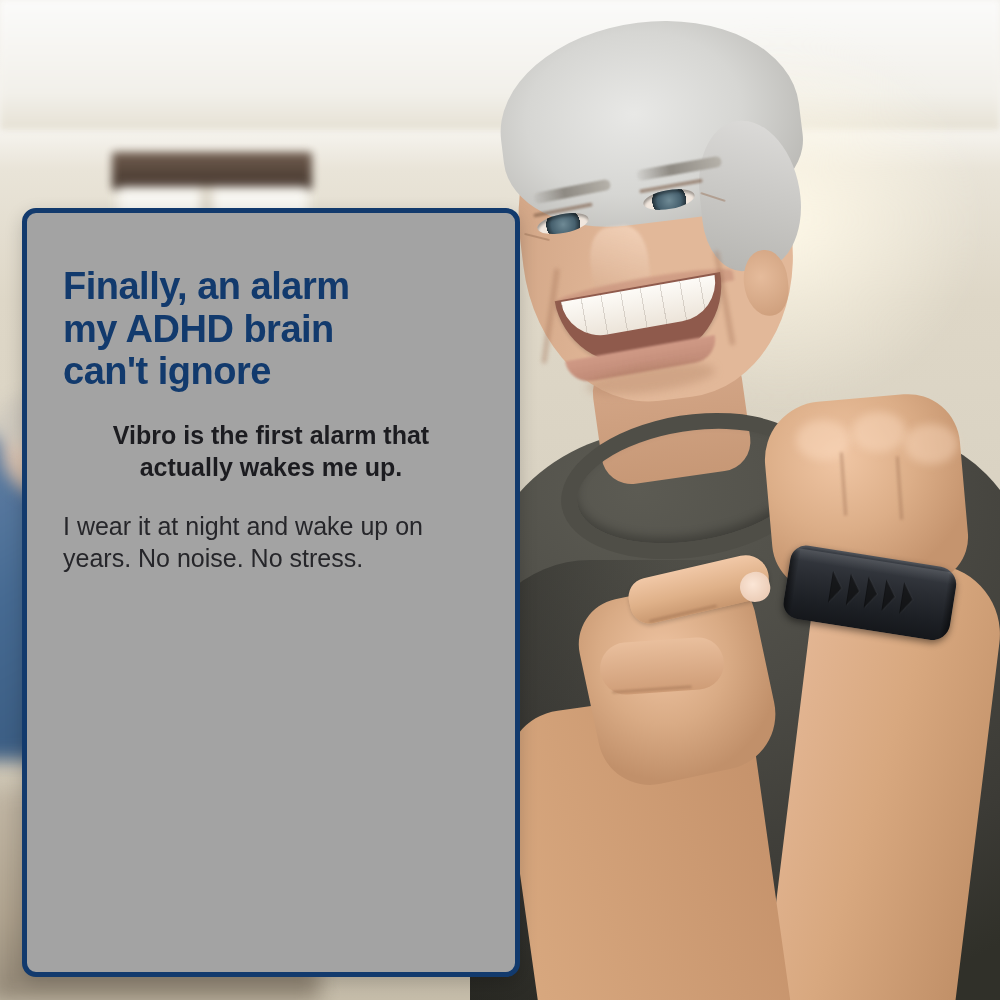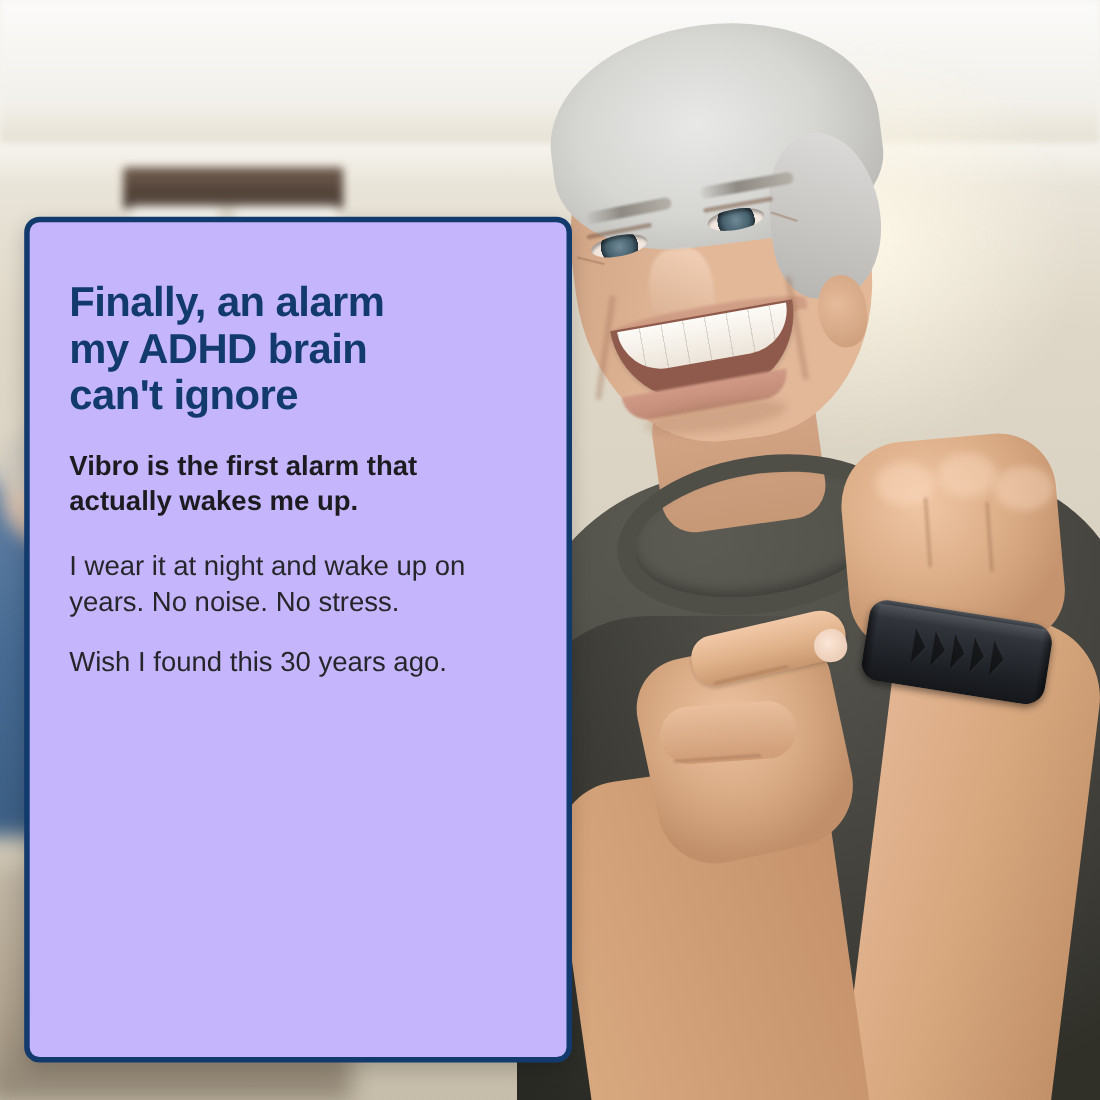--- a/index.html
+++ b/index.html
@@ -387,25 +387,25 @@
     background: rgba(150,104,76,.4); filter: blur(1.2px);
   }
 
   
   .soft { filter: blur(0.35px); }
 
   
   .card {
     position: absolute;
     left: 22px;
-    top: 197px;
+    top: 208px;
     width: 498px;
     height: 769px;
     box-sizing: border-box;
-    background: #c4b5fd;
+    background: #a3a3a3;
     border: 5px solid #123a6d;
     border-radius: 14px;
     box-shadow: 0 6px 18px rgba(0,0,0,.18);
     padding: 52px 36px 20px 36px;
     overflow: hidden;
   }
   .headline {
     margin: 0 0 26px 0;
     font-size: 38px;
     line-height: 1.12;
@@ -418,20 +418,21 @@
     margin: 0 0 22px 0;
     font-size: 25px;
     line-height: 1.30;
     color: #26262a;
     font-weight: 400;
   }
   .body-p.bold {
     font-weight: 700;
     color: #1c1c20;
     margin-bottom: 26px;
+    text-align: center;
   }
   .body-p:last-child { margin-bottom: 0; }
 </style>
 </head>
 <body>
 
 <div id="stage">
 
   <div class="photo soft">
 
@@ -515,16 +516,15 @@
   <div class="card">
     <h1 class="headline">Finally, an alarm
 my ADHD brain
 can't ignore</h1>
 
 
     <p class="body-p bold">Vibro is the first alarm that actually wakes me up.</p>
 
     <p class="body-p">I wear it at night and wake up on years. No noise. No stress.</p>
 
-    <p class="body-p">Wish I found this 30 years ago.</p>
   </div>
 
 </div>
 
 </body></html>

